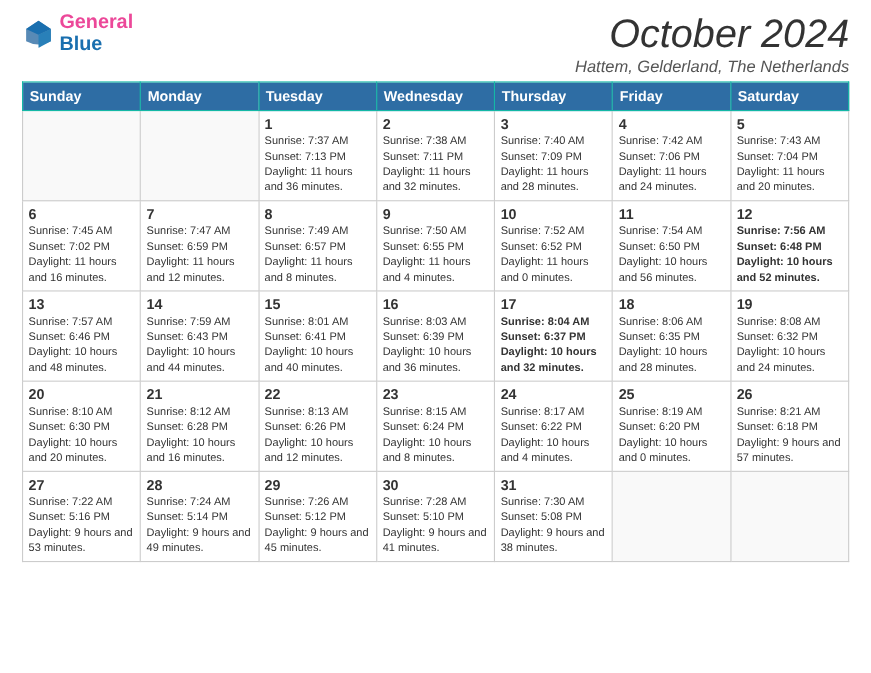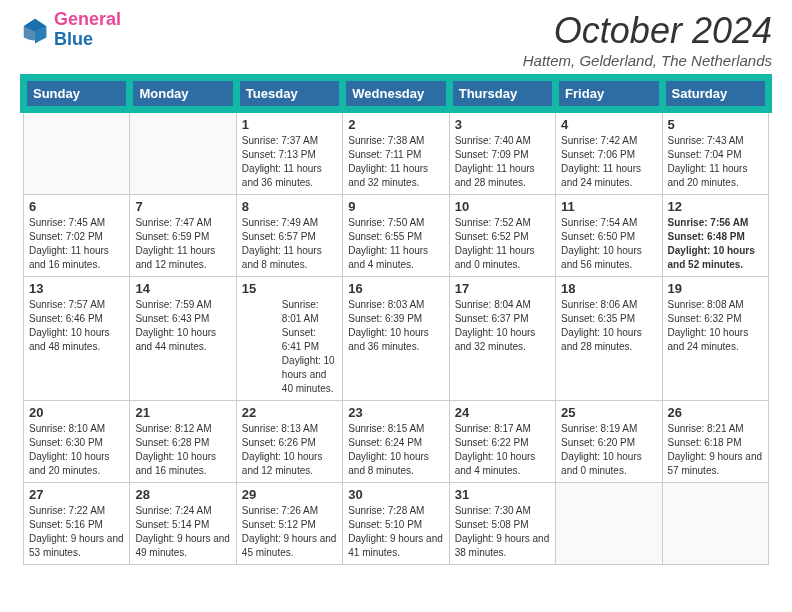--- a/index.html
+++ b/index.html
@@ -3,21 +3,21 @@
   <meta charset="utf-8">
   <style>
     * { box-sizing: border-box; margin: 0; padding: 0; }
     body { font-family: Arial, sans-serif; background: #fff; width: 792px; min-height: 612px; }
     .header { padding: 10px 20px 5px 20px; display: flex; align-items: flex-start; justify-content: space-between; }
     .logo { display: flex; align-items: center; gap: 4px; }
     .logo-text { display: flex; flex-direction: column; }
     .logo-icon { width: 30px; height: 30px; }
     .title-block { text-align: right; font-style: italic; }
     .calendar { width: 100%; border-collapse: collapse; margin: 0 10px; width: calc(100% - 20px); margin-left: 10px; }
-    .calendar th { background: #2e6da4; color: white; text-align: left; padding: 5px 6px; font-size: 13px; border: 7px solid #14b8a6; }
+    .calendar th { background: #2e6da4; color: white; text-align: left; padding: 5px 6px; font-size: 13px; border: 1px solid #14b8a6; }
     .calendar td { border: 1px solid #ccc; vertical-align: top; padding: 4px 5px; font-size: 10.5px; color: #333; width: 14.28%; min-height: 80px; }
     .day-num { font-size: 13px; font-weight: bold; margin-bottom: 2px; }
     .day-info { font-size: 10px; line-height: 1.4; color: #333; }
     .empty { background: #f9f9f9; }
     table { border-collapse: collapse; }
     .calendar-wrap { padding: 0 10px 10px 10px; }
   </style>
 </head>
 <body>
 
@@ -139,33 +139,33 @@
 Daylight: 10 hours and 48 minutes.</div>
           </td>
           <td>
             <div class="day-num">14</div>
             <div class="day-info" style="white-space: pre-line;">Sunrise: 7:59 AM
 Sunset: 6:43 PM
 Daylight: 10 hours and 44 minutes.</div>
           </td>
           <td>
             <div class="day-num">15</div>
-            <div class="day-info" style="white-space: pre-line; margin-left: 40px;">Sunrise: 8:01 AM
+            <div class="day-info" style="white-space: pre-line;">Sunrise: 8:01 AM
 Sunset: 6:41 PM
 Daylight: 10 hours and 40 minutes.</div>
           </td>
           <td>
             <div class="day-num">16</div>
             <div class="day-info" style="white-space: pre-line;">Sunrise: 8:03 AM
 Sunset: 6:39 PM
 Daylight: 10 hours and 36 minutes.</div>
           </td>
           <td>
             <div class="day-num">17</div>
-            <div class="day-info" style="white-space: pre-line;">Sunrise: 8:04 AM
+            <div class="day-info" style="white-space: pre-line; font-weight: bold;">Sunrise: 8:04 AM
 Sunset: 6:37 PM
 Daylight: 10 hours and 32 minutes.</div>
           </td>
           <td>
             <div class="day-num">18</div>
             <div class="day-info" style="white-space: pre-line;">Sunrise: 8:06 AM
 Sunset: 6:35 PM
 Daylight: 10 hours and 28 minutes.</div>
           </td>
           <td>

